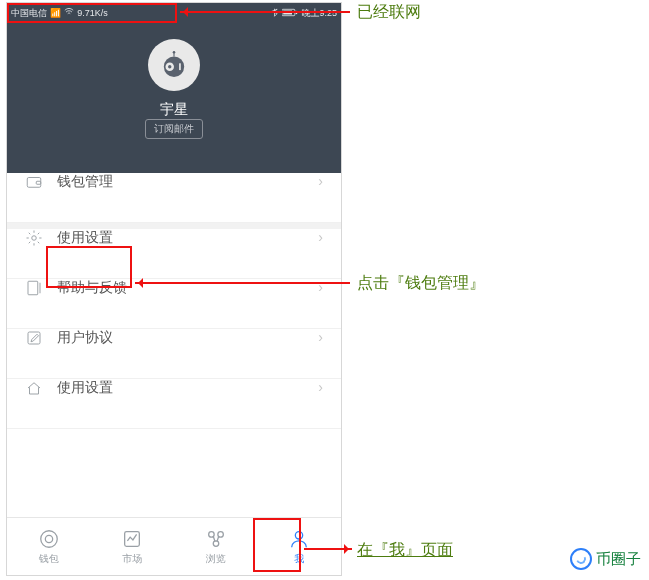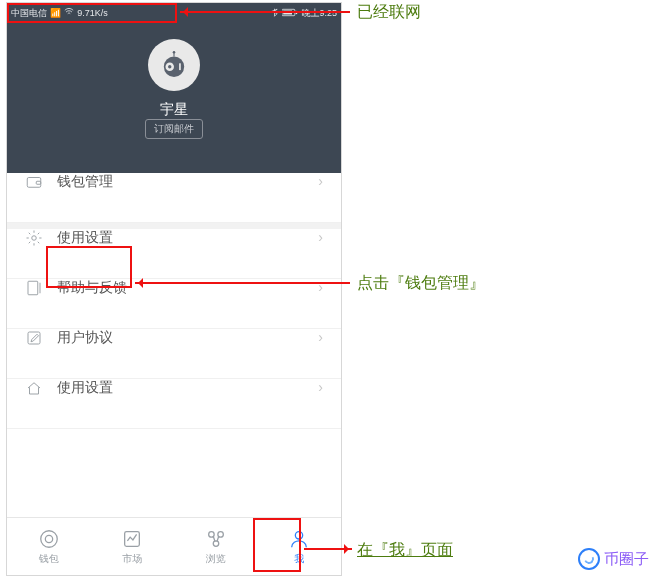--- a/index.html
+++ b/index.html
@@ -96,23 +96,23 @@
   .anno-text { position: absolute; color: #4d7c0f; font-size: 16px; }
   .arrow { position: absolute; height: 2px; background: #e11; }
   .arrow::before {
     content: ""; position: absolute; left: -2px; top: -4px;
     border: 5px solid transparent; border-right-color: #e11;
   }
   .arrow.right::before { left: auto; right: -2px; border-right-color: transparent; border-left-color: #e11; }
 
   
   .watermark {
-    position: absolute; right: 0; bottom: 10px;
+    position: absolute; right: 8px; bottom: 10px;
     display: flex; align-items: center; gap: 4px;
-    color: #8b5cf6; font-size: 15px;
+    color: #15803d; font-size: 15px;
   }
   .watermark .circ {
     width: 22px; height: 22px; border-radius: 50%;
     border: 2px solid #2d7ff9; position: relative;
   }
   .watermark .circ::after {
     content: ""; position: absolute; left: 4px; top: 4px; right: 4px; bottom: 4px;
     border-radius: 50%; border: 2px solid #6fb1ff; border-left-color: transparent; border-top-color: transparent;
     transform: rotate(20deg);
   }

